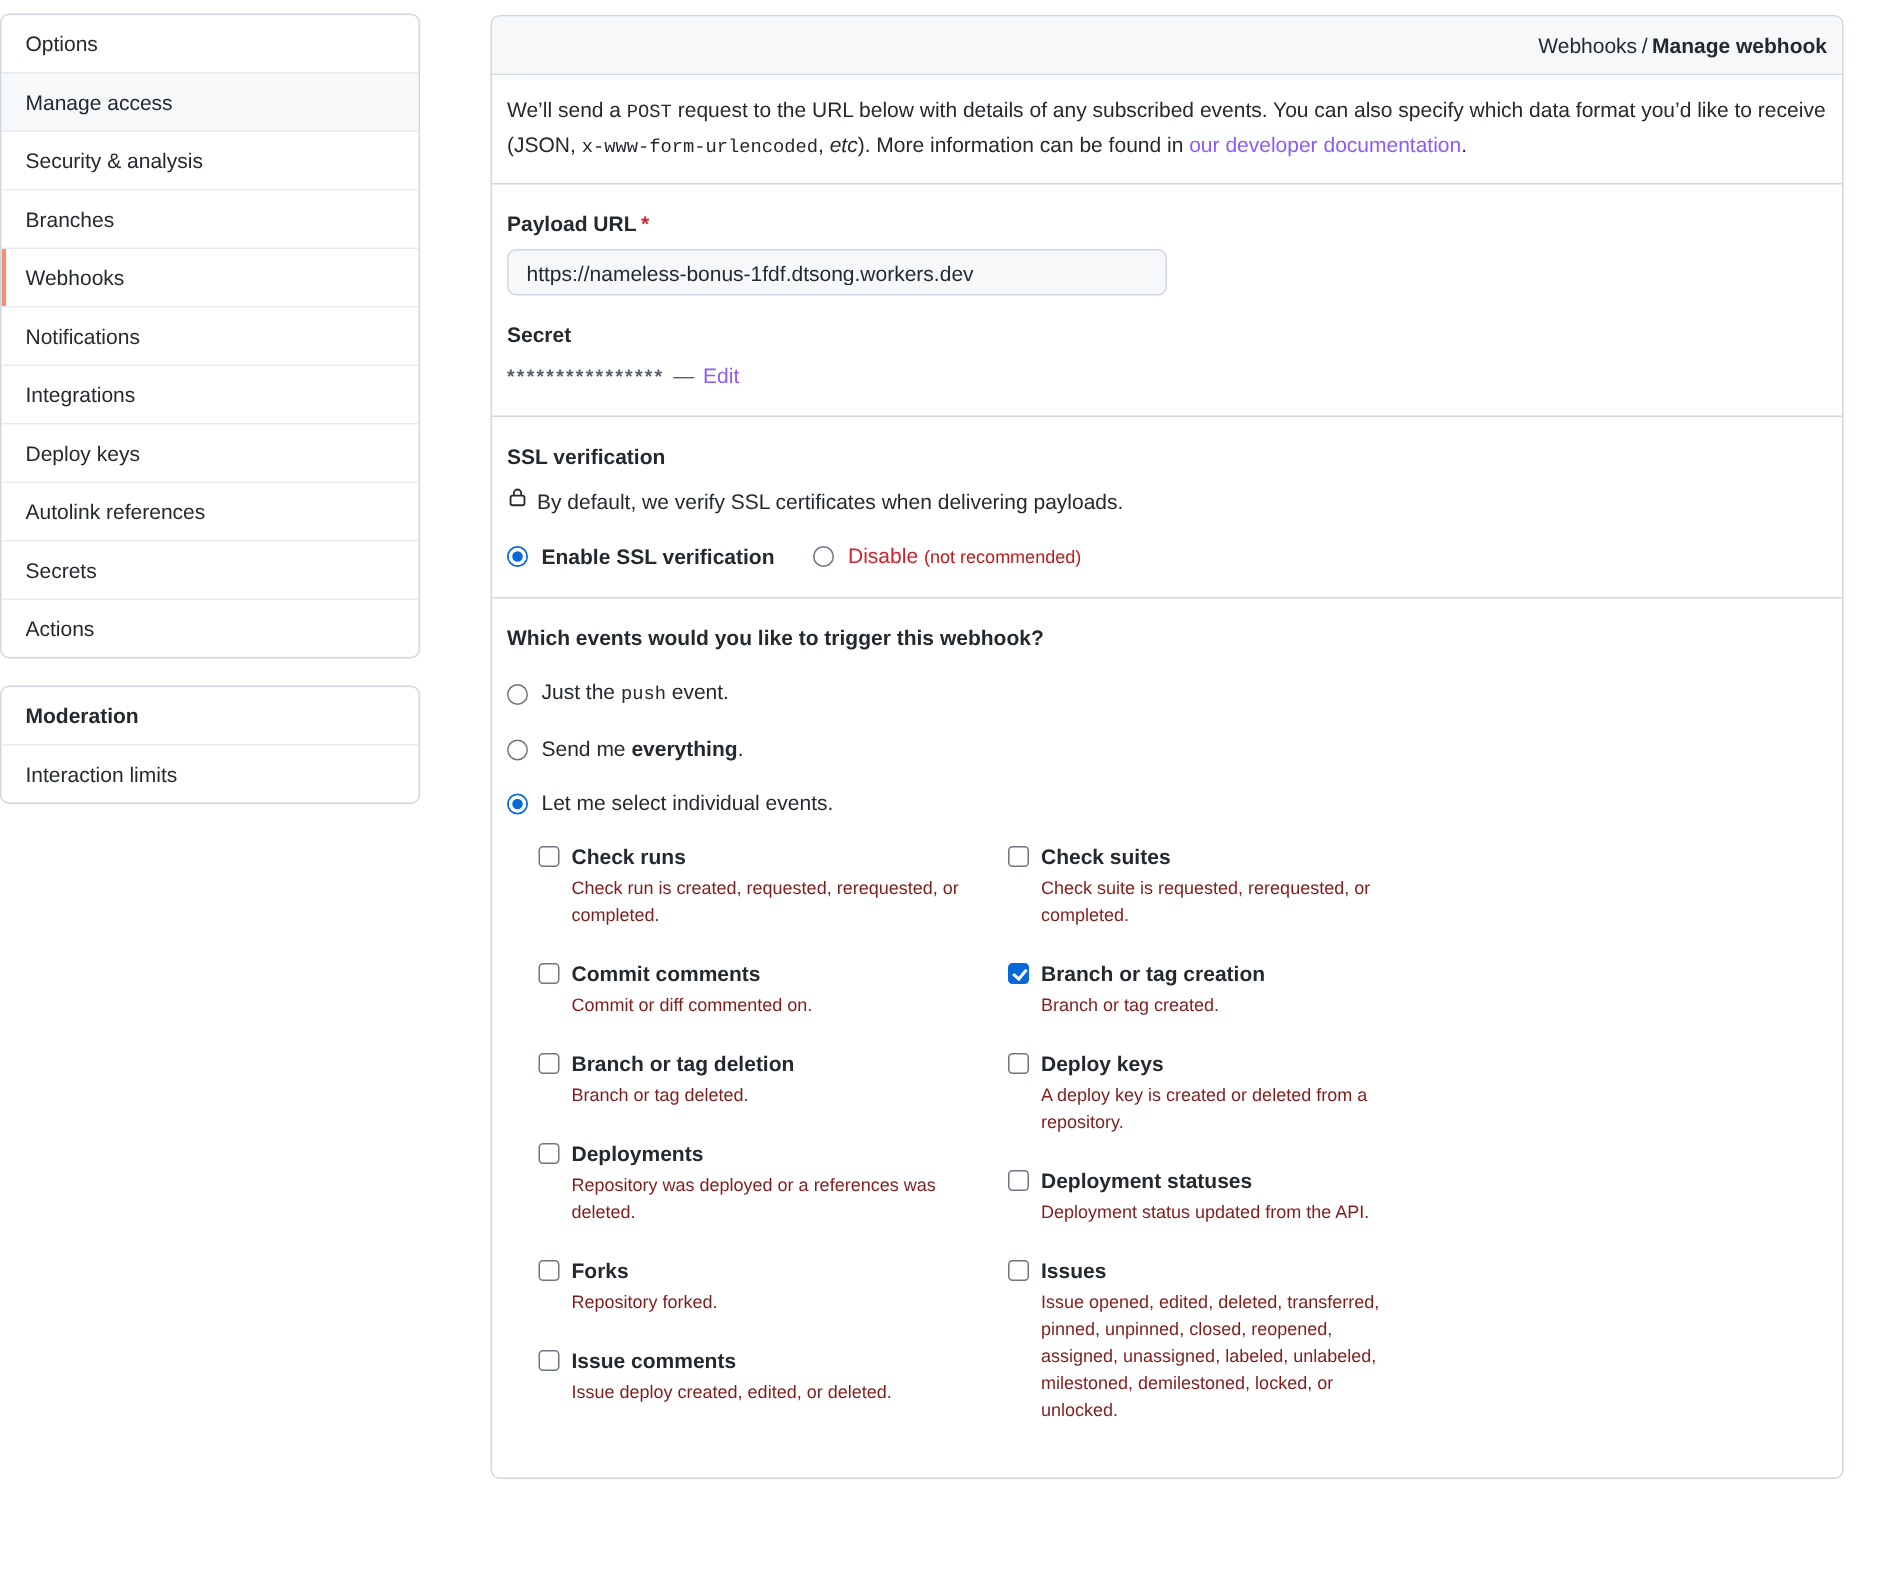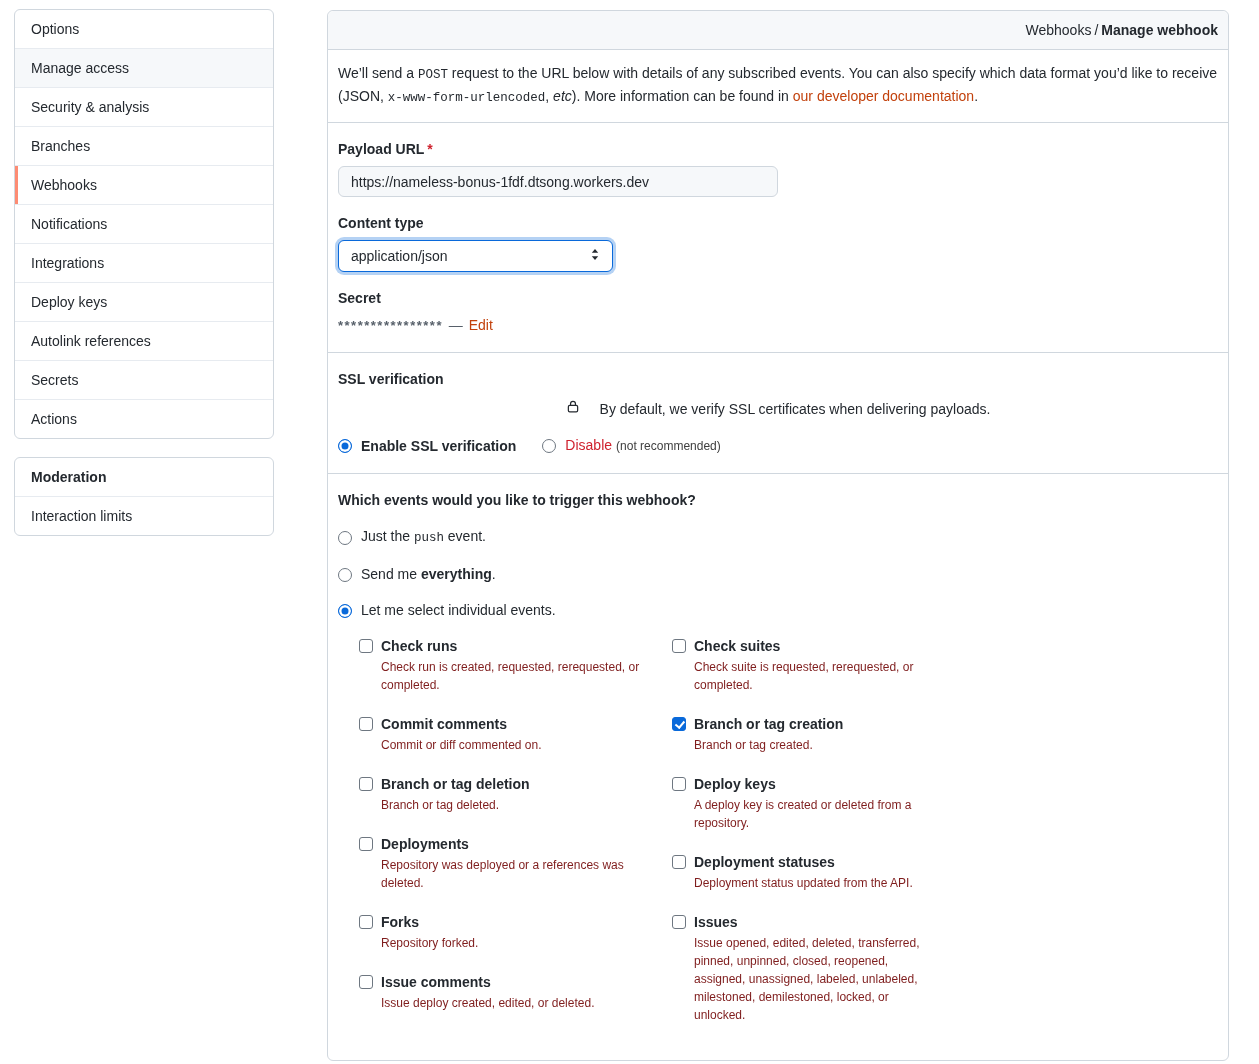--- a/index.html
+++ b/index.html
@@ -7,24 +7,24 @@
     width: 1259px; height: 1064px;
     background: #ffffff;
     font-family: "Liberation Sans", sans-serif;
     font-size: 14px;
     color: #24292f;
     overflow: hidden;
     position: relative;
   }
   code { font-family: "Liberation Mono", "DejaVu Sans Mono", monospace; font-size: 12.5px; }
   em { font-style: italic; }
-  a.link { color: #c2410c; text-decoration: none; cursor: pointer; }
+  a.link { color: #8b5cf6; text-decoration: none; cursor: pointer; }
 
   
-  .sidebar { position: absolute; left: 14px; top: 9px; width: 260px; }
+  .sidebar { position: absolute; left: 0; top: 9px; width: 280px; }
   .side-box {
     border: 1px solid #d0d7de;
     border-radius: 6px;
     background: #fff;
     margin-bottom: 18px;
     overflow: hidden;
   }
   .side-item {
     position: relative;
     padding: 9px 16px;
@@ -101,21 +101,21 @@
     box-shadow: 0 0 0 3px rgba(9,105,218,0.3);
     cursor: pointer;
   }
 
   .secret-row { line-height: 21px; }
   .secret-mask { color: #57606a; letter-spacing: 1.5px; font-weight: 700; font-size: 13px; }
   .secret-dash { color: #57606a; padding: 0 2px; }
 
   .section-heading { font-weight: 700; margin-bottom: 9px; line-height: 21px; }
 
-  .icon-row { display: flex; align-items: center; gap: 20px; margin-bottom: 15px; line-height: 21px; justify-content: center; }
+  .icon-row { display: flex; align-items: center; gap: 6px; margin-bottom: 15px; line-height: 21px; }
 
   
   .radio {
     display: inline-block;
     width: 14px; height: 14px;
     border: 1px solid #6e7781;
     border-radius: 50%;
     background: #fff;
     flex: none;
     vertical-align: -2px;
@@ -142,21 +142,21 @@
     width: 3.5px; height: 7px;
     border: solid #fff;
     border-width: 0 2px 2px 0;
     transform: rotate(40deg);
   }
 
   .radio-row { display: flex; align-items: center; gap: 9px; cursor: pointer; line-height: 21px; }
   .ssl-radio-group { display: flex; align-items: center; gap: 26px; }
   .ssl-enable-label { font-weight: 700; }
   .danger { color: #cf222e; }
-  .danger-note { color: #404040; font-size: 12px; margin-left: 4px; text-align: center; }
+  .danger-note { color: #b91c1c; font-size: 12px; margin-left: 4px; text-align: center; }
 
   .event-radio-list .radio-row { margin-bottom: 15px; }
 
   .event-columns { display: flex; margin-left: 21px; margin-top: 14px; }
   .event-col-left { width: 313px; flex: none; }
   .event-col-right { width: 290px; flex: none; }
   .event-item { display: flex; gap: 8px; margin-bottom: 20px; }
   .event-item .checkbox { margin-top: 3px; }
   .event-title { font-weight: 700; line-height: 21px; }
   .event-desc { font-size: 12px; color: #7f1d1d; line-height: 18px; margin-top: 1px; max-width: 270px; }
@@ -196,32 +196,20 @@
   </div>
 
   <div class="section">
     <div class="field-group">
       <div class="field-label">
         <span>Payload URL</span><span class="required">*</span>
       </div>
       <input class="text-input" type="text" value="https://nameless-bonus-1fdf.dtsong.workers.dev" style="">
     </div>
 
-    <div class="field-group">
-      <div class="field-label">Content type</div>
-      <div class="select">
-        <span>application/json</span>
-        <span>
-          <svg width="10" height="13" viewBox="0 0 10 13">
-              <path d="M5 1l3.2 3.7H1.8z" fill="#24292f"></path>
-              <path d="M5 12L1.8 8.3h6.4z" fill="#24292f"></path>
-            </svg>
-        </span>
-      </div>
-    </div>
 
     <div class="field-group">
       <div class="field-label">Secret</div>
       <div class="secret-row">
         <span class="secret-mask">****************</span>
         <span class="secret-dash">—</span>
         <a class="link" href="#">Edit</a>
       </div>
     </div>
   </div>

